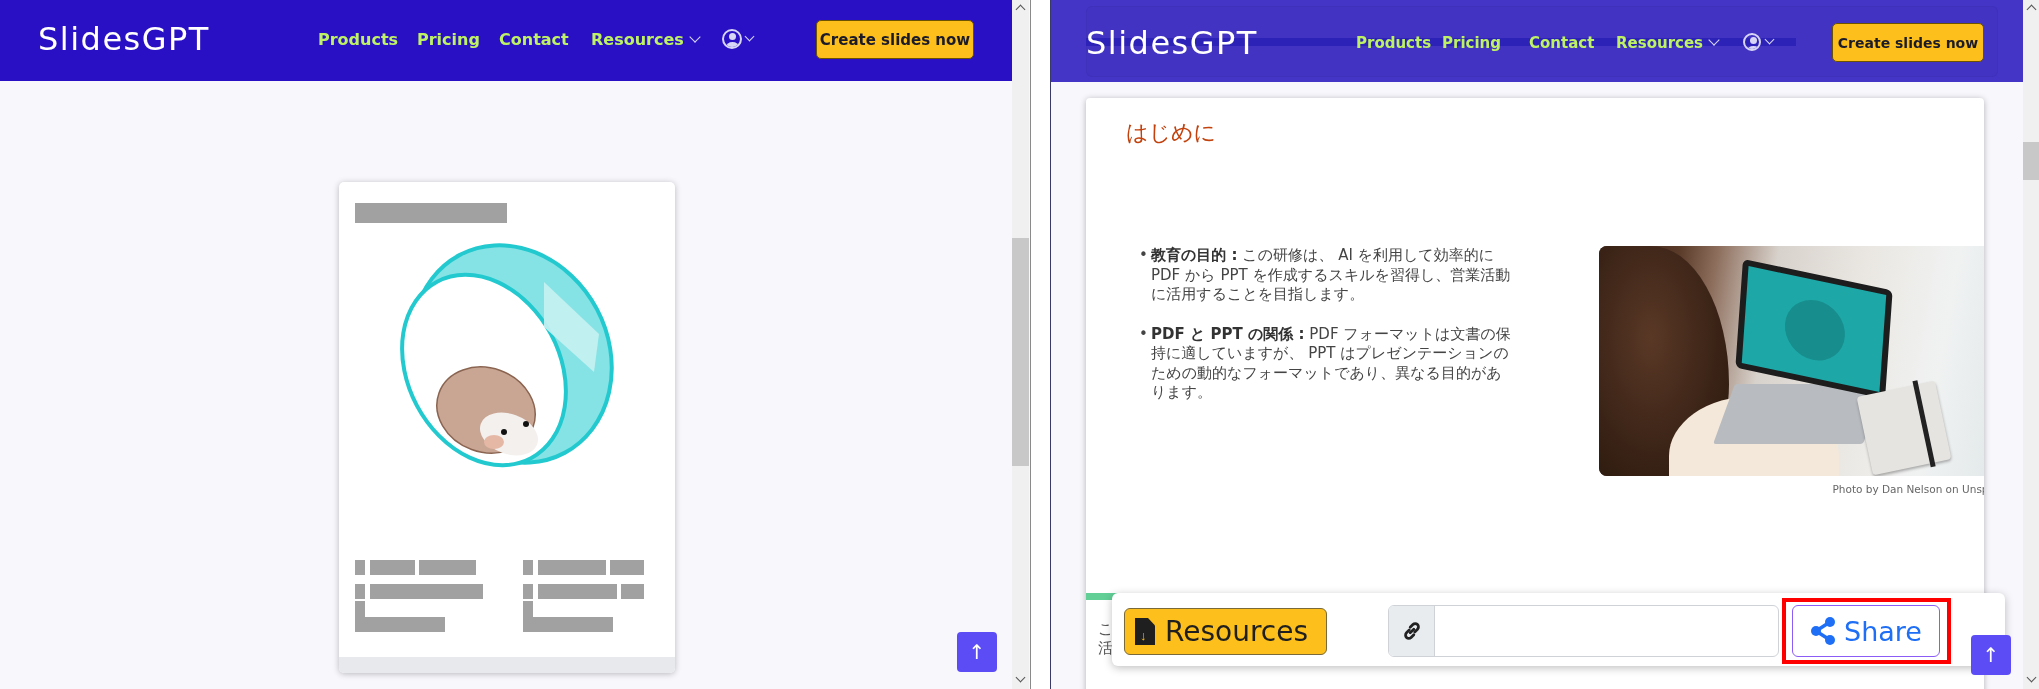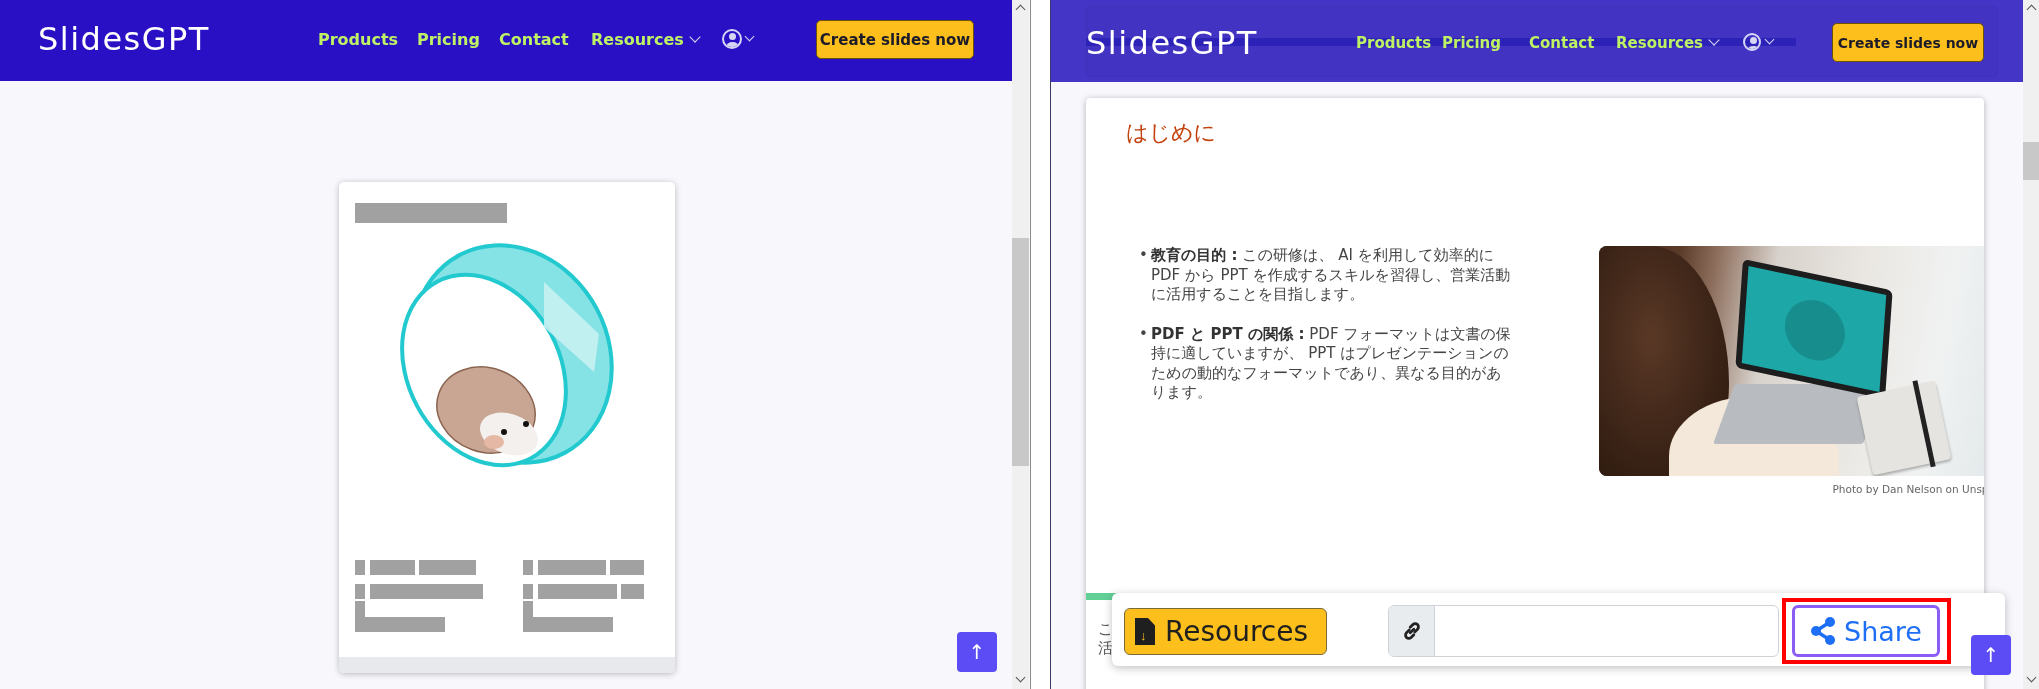--- a/index.html
+++ b/index.html
@@ -64,21 +64,21 @@
   .share-bar { position: absolute; left: 61px; top: 593px; width: 893px; height: 73px; background: #ffffff; border-radius: 6px; box-shadow: 0 2px 8px rgba(0,0,0,0.25); }
   .download-btn { position: absolute; left: 12px; top: 15px; width: 203px; height: 47px; background: #fdbf1b; border: 1px solid #7a6a3a; border-radius: 6px; display: flex; align-items: center; padding-left: 10px; cursor: pointer; }
   .download-btn .dl-icon { width: 20px; height: 27px; position: relative; margin-right: 10px; }
   .download-btn .dl-icon .page { position: absolute; left: 0; top: 0; width: 20px; height: 27px; background: #1f1f1f; clip-path: polygon(0 0, 65% 0, 100% 28%, 100% 100%, 0 100%); }
   .download-btn .dl-icon .arr { position: absolute; left: 5px; top: 11px; color: #fdbf1b; font-size: 13px; font-weight: bold; line-height: 13px; }
   .download-btn .label { font-family: "DejaVu Sans", sans-serif; font-size: 28px; color: #1f1f1f; }
   .link-group { position: absolute; left: 276px; top: 12px; width: 391px; height: 52px; border: 1px solid #cfd3d8; border-radius: 6px; overflow: hidden; background: #fff; }
   .link-addon { position: absolute; left: 0; top: 0; width: 46px; height: 100%; background: #e9ecef; border-right: 1px solid #cfd3d8; display: flex; align-items: center; justify-content: center; }
   .link-input { position: absolute; left: 46px; top: 0; width: 345px; height: 100%; border: none; outline: none; padding-left: 14px; font-family: "DejaVu Sans", sans-serif; font-size: 22px; color: #222; background: #fff; }
   .share-highlight { position: absolute; left: 670px; top: 5px; width: 169px; height: 66px; border: 4px solid #ff0000; }
-  .share-btn { position: absolute; left: 680px; top: 12px; width: 148px; height: 52px; border: 3px solid #8b5cf6; border-radius: 6px; background: #fff; display: flex; align-items: center; justify-content: center; cursor: pointer; }
+  .share-btn { position: absolute; left: 680px; top: 12px; width: 148px; height: 52px; border: 1px solid #8b5cf6; border-radius: 6px; background: #fff; display: flex; align-items: center; justify-content: center; cursor: pointer; }
   .share-btn .label { font-family: "DejaVu Sans", sans-serif; font-size: 27px; color: #1e6ff5; margin-left: 8px; }
 </style>
 </head>
 <body>
 
 <div class="pane" id="left-pane">
   <div class="navbar">
     <div class="brand">SlidesGPT</div>
     <div class="nav-link" style="left:318px;top:30px;">Products</div>
     <div class="nav-link" style="left:417px;top:30px;">Pricing</div>

